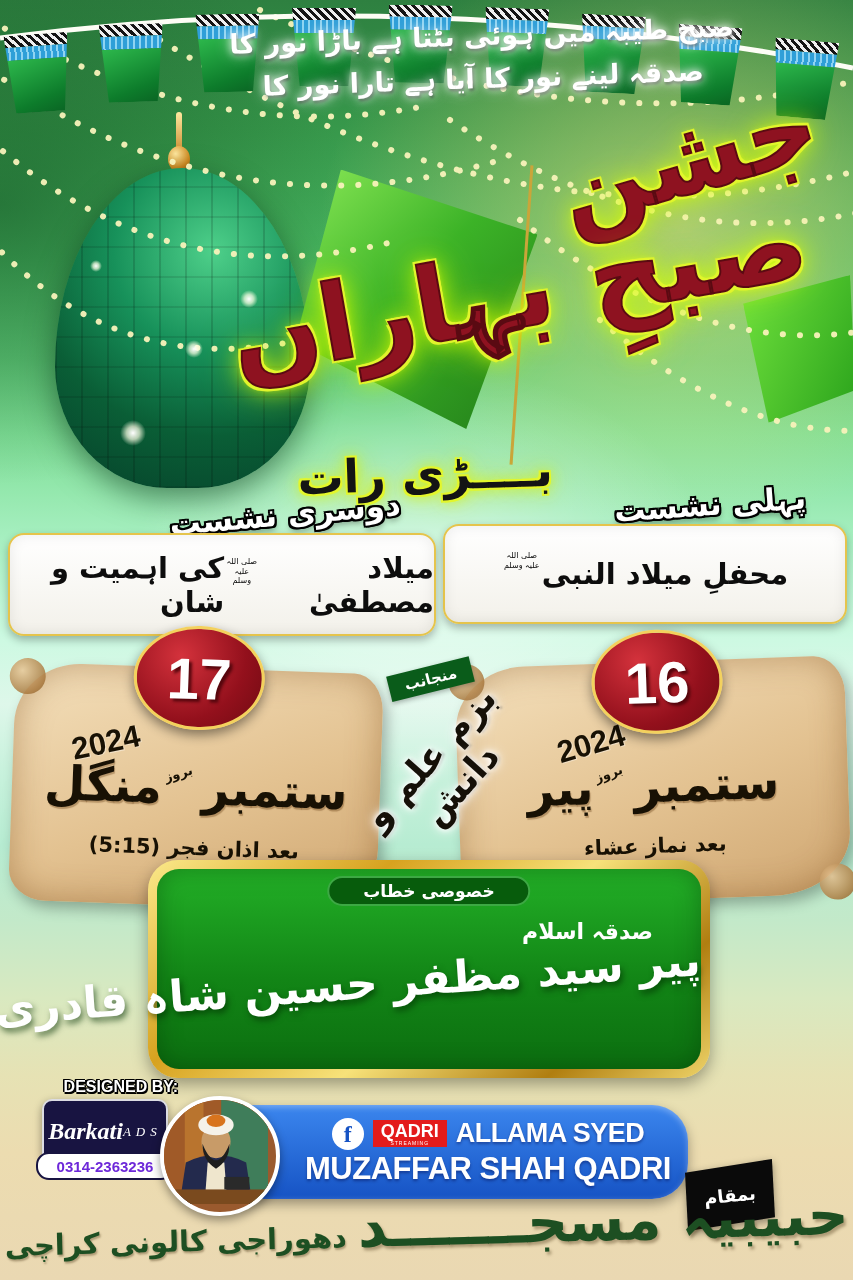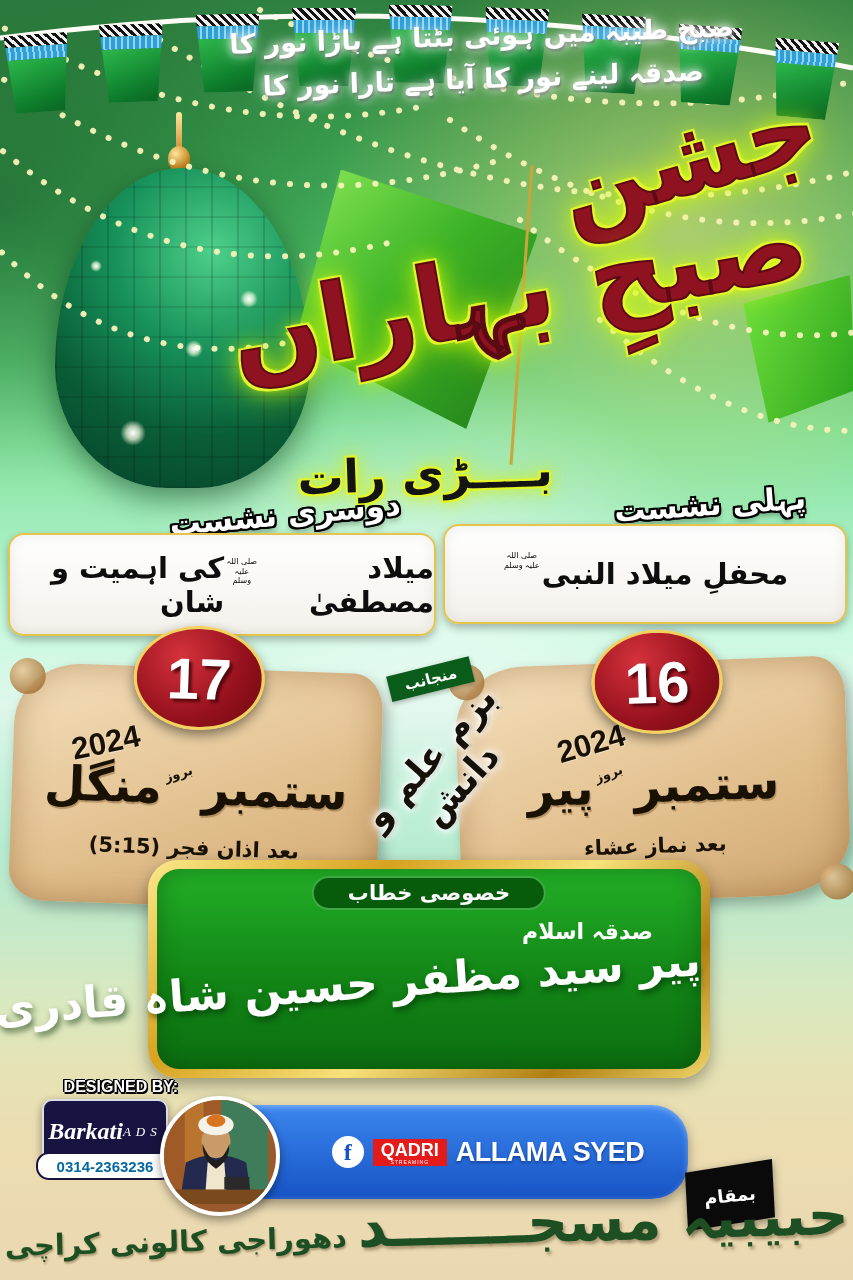--- a/index.html
+++ b/index.html
@@ -107,37 +107,37 @@
     text-shadow:0 0 5px #fff,0 0 9px #fff,0 0 14px #fff,2px 2px 2px rgba(0,0,0,.25);}
   
   .gold-frame{left:148px;top:860px;width:562px;height:218px;z-index:7;padding:9px;box-sizing:border-box;
     border-radius:30px;background:linear-gradient(140deg,#fbe98a,#d7a21f 30%,#f7e27a 55%,#b07e10 80%,#eed469);
     box-shadow:0 6px 16px rgba(0,0,0,.35);}
   .green-inner{width:100%;height:100%;border-radius:22px;position:relative;
     background:linear-gradient(180deg,#23b027,#128516 55%,#0c6f10);
     box-shadow:inset 0 0 24px rgba(0,40,0,.35);}
   .special-pill{position:absolute;top:7px;left:50%;transform:translateX(-50%);
     background:#075c0c;border:2px solid #3da844;border-radius:22px;color:#fff;
-    font-size:21px;font-weight:700;padding:3px 34px;direction:rtl;white-space:nowrap;}
+    font-size:17px;font-weight:700;padding:3px 34px;direction:rtl;white-space:nowrap;}
   .honorific{position:absolute;top:50px;right:48px;color:#fff;font-size:22px;font-weight:700;direction:rtl;}
   .speaker-name{position:absolute;top:84px;left:0;right:0;text-align:center;direction:rtl;
     font-size:44px;font-weight:800;color:#fff;transform:rotate(-4deg);white-space:nowrap;
     text-shadow:2px 4px 6px rgba(0,45,0,.6);}
   
   .des-label{left:28px;top:1078px;width:150px;z-index:8;text-align:right;
     font-family:"Liberation Sans",sans-serif;font-size:16px;font-weight:800;color:#fff;
     text-shadow:1.5px 0 0 #000,-1.5px 0 0 #000,0 1.5px 0 #000,0 -1.5px 0 #000,1.5px 1.5px 0 #000,-1.5px -1.5px 0 #000;}
   .des-box{left:42px;top:1099px;width:122px;height:60px;z-index:8;background:#181441;border:2px solid rgba(255,255,255,.85);
     border-radius:10px;display:flex;flex-direction:row;align-items:center;justify-content:center;
     box-shadow:0 3px 8px rgba(0,0,0,.4);}
   .des-name{font-family:"Liberation Serif",serif;font-style:italic;font-size:24px;font-weight:700;color:#fff;line-height:1;}
   .des-sub{font-family:"Liberation Serif",serif;font-style:italic;font-size:13px;letter-spacing:5px;color:#fff;margin-top:2px;}
   .des-phone{left:36px;top:1152px;width:134px;height:24px;z-index:9;background:#fff;border:2px solid #181441;border-radius:13px;
     display:flex;align-items:center;justify-content:center;
-    font-family:"Liberation Sans",sans-serif;font-size:15px;font-weight:800;color:#0369a1;}
+    font-family:"Liberation Sans",sans-serif;font-size:15px;font-weight:800;color:#6d28d9;}
   
   .fbbar{left:196px;top:1105px;width:492px;height:94px;z-index:8;
     background:linear-gradient(180deg,#3b86ee,#1653c4);border-radius:22px 36px 36px 22px;
     box-shadow:0 5px 12px rgba(0,0,0,.35),inset 0 2px 6px rgba(255,255,255,.35);
     display:flex;flex-direction:column;justify-content:center;padding-left:92px;box-sizing:border-box;}
   .fb-row1{display:flex;align-items:center;justify-content:center;gap:9px;}
   .f-circle{width:32px;height:32px;border-radius:50%;background:#fff;display:flex;align-items:center;justify-content:center;
     font-family:"Liberation Serif",serif;font-weight:800;font-size:24px;color:#1653c4;line-height:1;}
   .live-badge{background:#e31b1b;color:#fff;padding:2px 8px 1px;display:flex;flex-direction:column;align-items:center;line-height:1;}
   .live-word{font-family:"Liberation Sans",sans-serif;font-size:18px;font-weight:800;}
@@ -301,20 +301,21 @@
 
   <div class="abs fbbar">
     <div class="fb-row1">
       <div class="f-circle">f</div>
       <div class="live-badge">
         <span class="live-word">QADRI</span>
         <span class="streaming-word">STREAMING</span>
       </div>
       <span class="fb-name1">ALLAMA SYED</span>
     </div>
+    <div class="fb-name2">MUZAFFAR SHAH QADRI</div>
   </div>
 
   <div class="abs photo">
     <svg viewBox="0 0 100 100" width="104" height="104" aria-hidden="true">
       <rect width="100" height="100" fill="#a05a28"></rect>
       <rect x="55" width="45" height="100" fill="#3f7d5a"></rect>
       <rect x="20" width="18" height="100" fill="#b9742e"></rect>
       <path d="M15,100 L21,60 Q50,46 79,60 L85,100 Z" fill="#232a4d"></path>
       <path d="M42,60 L58,60 L61,100 L39,100 Z" fill="#efe6cd"></path>
       <ellipse cx="50" cy="40" rx="14" ry="16" fill="#c89b68"></ellipse>

